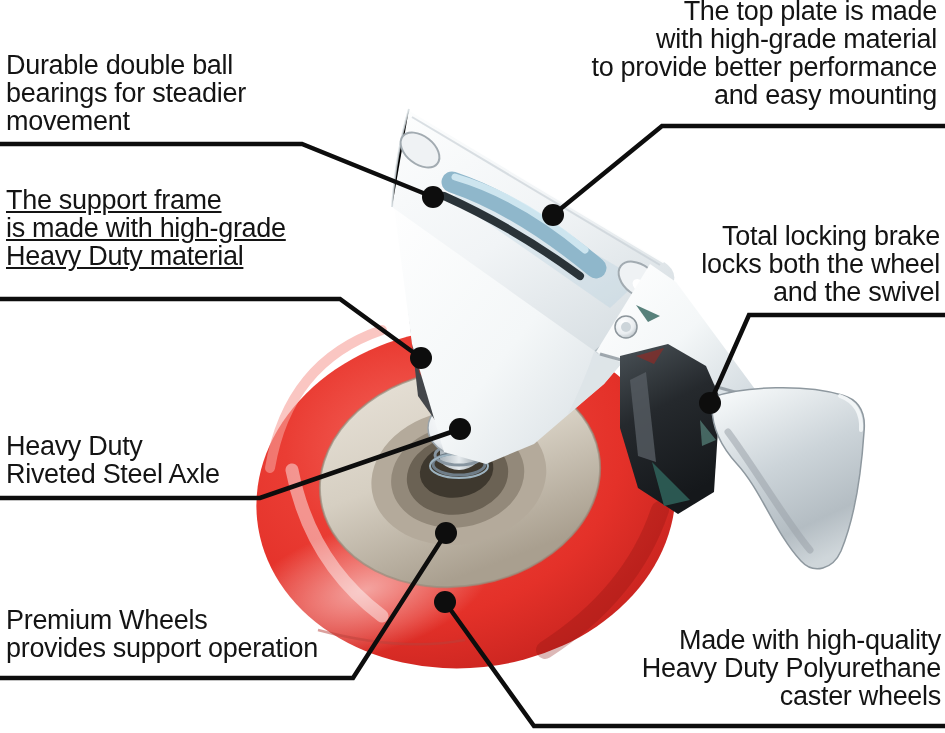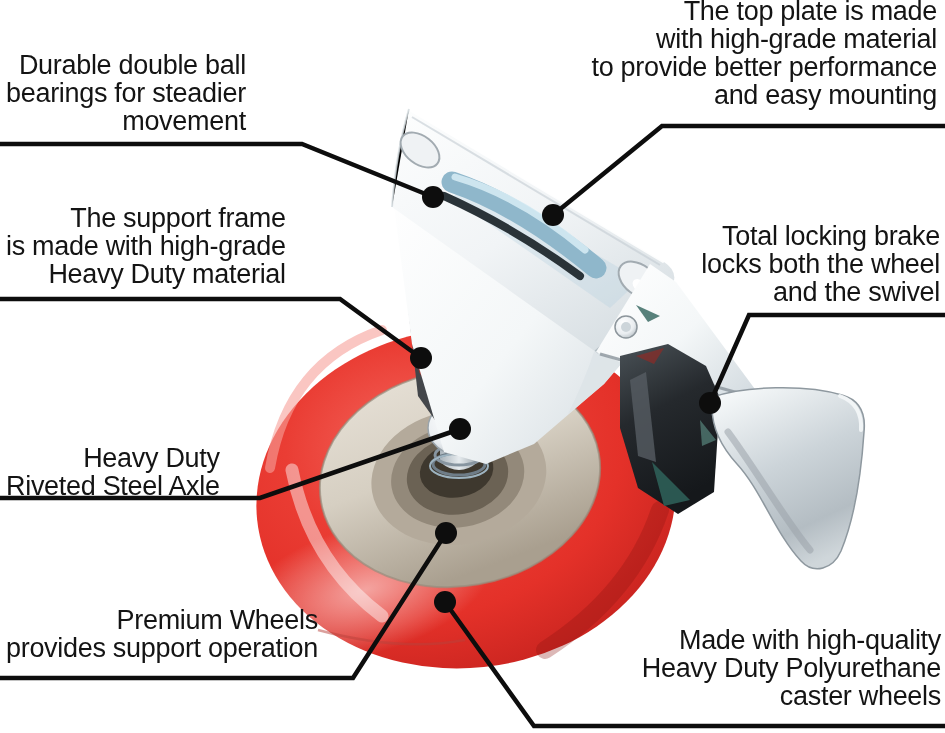--- a/index.html
+++ b/index.html
@@ -12,21 +12,21 @@
   }
   .scene{position:absolute;left:0;top:0;}
   .callout{
     position:absolute;
     font-size:27px;
     line-height:28px;
     letter-spacing:-0.3px;
     color:#141414;
     white-space:pre-line;
   }
-  .callout.left{text-align:right;}
+  .callout.left{text-align:left;}
   .callout.right{text-align:right;}
 </style>
 </head>
 <body>
 
 <div class="stage">
 
   <svg class="scene" width="945" height="733" viewBox="0 0 945 733">
     <defs>
       <radialGradient id="tireGrad" cx="0.38" cy="0.33" r="0.85">
@@ -185,29 +185,29 @@
 
   <div class="callout left" style="left:6px;  top:51px;">Durable double ball
 bearings for steadier
 movement</div>
 
   <div class="callout right" style="right:8px; top:-3px;">The top plate is made
 with high-grade material
 to provide better performance
 and easy mounting</div>
 
-  <div class="callout left" style="left:6px;  top:204px;">The support frame
+  <div class="callout left" style="left:6px;  top:186px;text-decoration:underline;">The support frame
 is made with high-grade
 Heavy Duty material</div>
 
   <div class="callout right" style="right:5px; top:222px;">Total locking brake
 locks both the wheel
 and the swivel</div>
 
-  <div class="callout left" style="left:6px;  top:432px;margin-top:12px;">Heavy Duty
+  <div class="callout left" style="left:6px;  top:432px;">Heavy Duty
 Riveted Steel Axle</div>
 
   <div class="callout left" style="left:6px;  top:606px;">Premium Wheels
 provides support operation</div>
 
   <div class="callout right" style="right:4px; top:626px;margin-left:32px;">Made with high-quality
 Heavy Duty Polyurethane
 caster wheels</div>
 
 </div>

